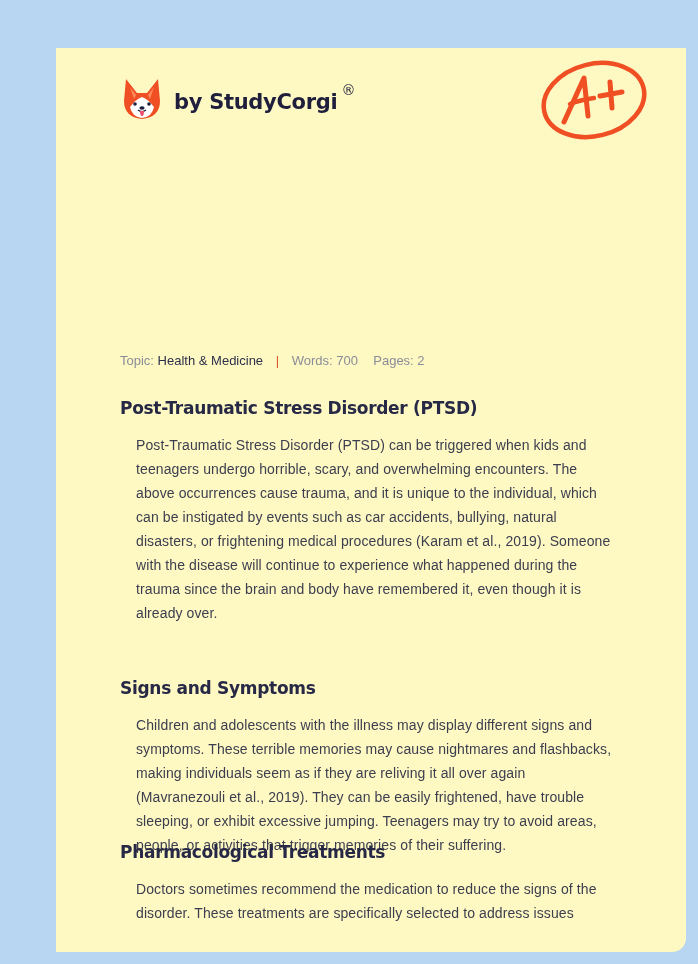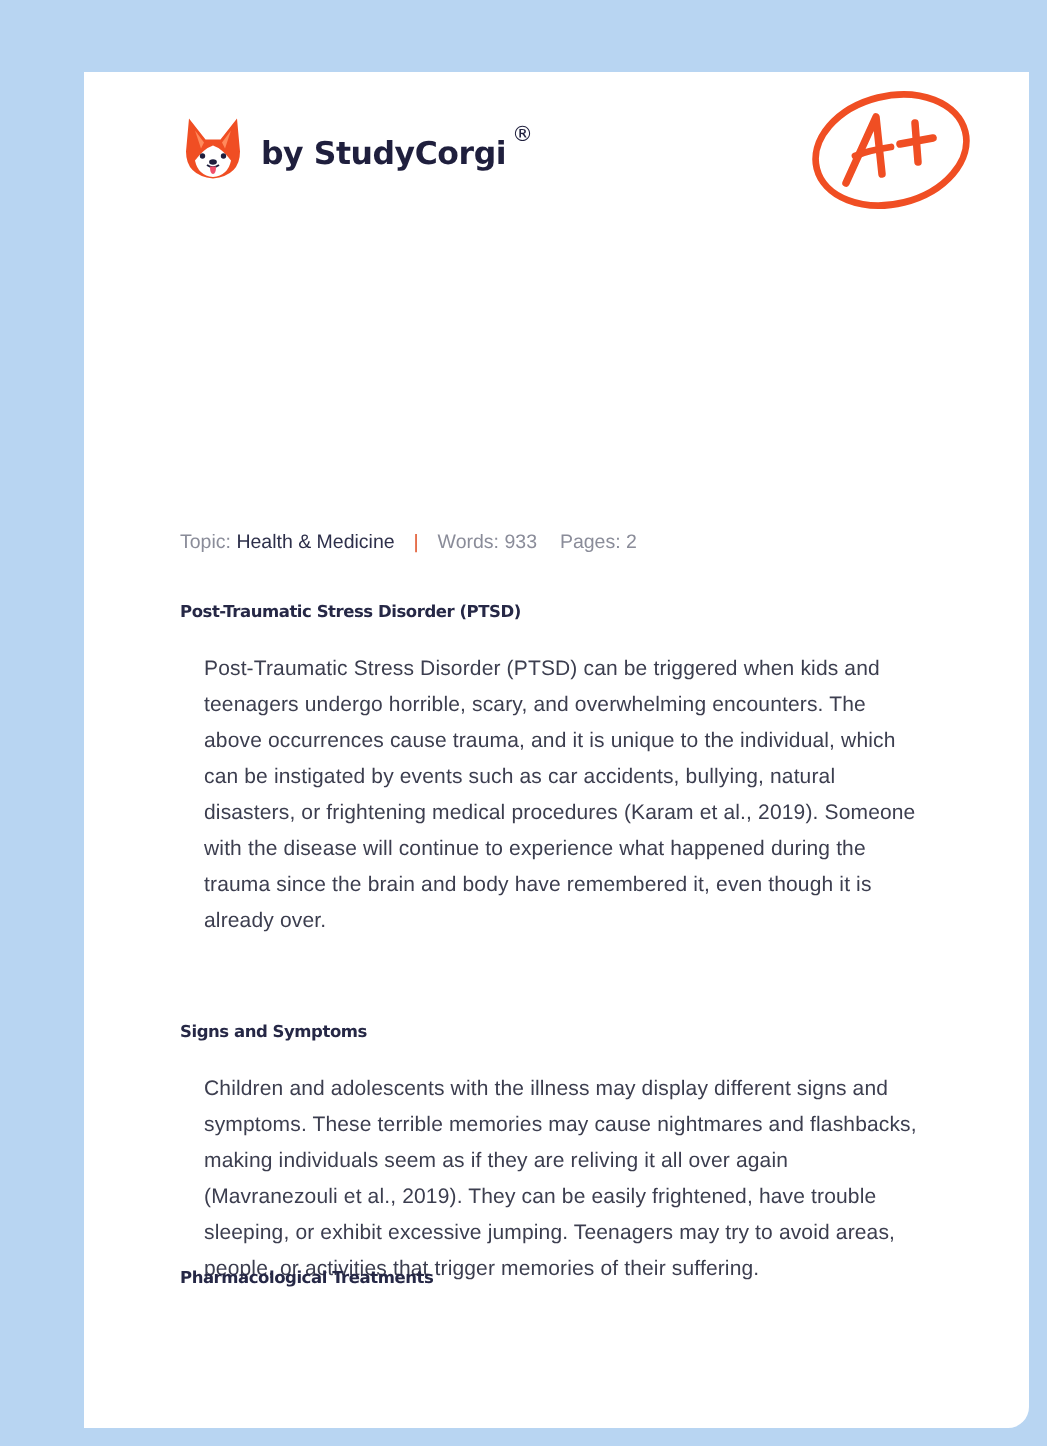--- a/index.html
+++ b/index.html
@@ -13,21 +13,21 @@
       position: relative;
       overflow: hidden;
       font-family: "Liberation Sans", sans-serif;
     }
     .card {
       position: absolute;
       left: 56px;
       top: 48px;
       width: 630px;
       height: 904px;
-      background: #ffffff;
+      background: #fef9c3;
       border-radius: 0 0 14px 0;
       overflow: hidden;
     }
     .logo {
       position: absolute;
       left: 66px;
       top: 28px;
       height: 46px;
       display: flex;
       align-items: center;
@@ -96,21 +96,21 @@
     }
     .section {
       position: absolute;
       left: 64px;
       width: 512px;
     }
     .section h2 {
       margin: 0;
       font-family: "DejaVu Sans", sans-serif;
       font-weight: bold;
-      font-size: 11px;
+      font-size: 17px;
       line-height: 24px;
       color: #262846;
       letter-spacing: -0.3px;
     }
     .section p {
       margin: 16px;
       font-size: 14px;
       line-height: 24px;
       color: #3c3e4f;
       letter-spacing: 0.1px;
@@ -144,33 +144,34 @@
     <path d="M62 38 L84 34" fill="none" stroke="#f04e23" stroke-width="5" stroke-linecap="round"></path>
     <path d="M72 24 L74 50" fill="none" stroke="#f04e23" stroke-width="5" stroke-linecap="round"></path>
   </svg>
 
 
   <div class="meta">
     <span>Topic:</span>
     <span class="topic-value">Health &amp; Medicine</span>
     <span class="sep">|</span>
     <span>Words:</span>
-    <span>933</span>
+    <span>700</span>
     <span class="gap"></span>
     <span>Pages:</span>
     <span>2</span>
   </div>
 
   <div class="section" style="top: 348px;">
     <h2>Post-Traumatic Stress Disorder (PTSD)</h2>
     <p style="margin-top: 13px;">Post-Traumatic Stress Disorder (PTSD) can be triggered when kids and teenagers undergo horrible, scary, and overwhelming encounters. The above occurrences cause trauma, and it is unique to the individual, which can be instigated by events such as car accidents, bullying, natural disasters, or frightening medical procedures (Karam et al., 2019). Someone with the disease will continue to experience what happened during the trauma since the brain and body have remembered it, even though it is already over.</p>
   </div>
 
   <div class="section" style="top: 628px;">
     <h2>Signs and Symptoms</h2>
     <p style="margin-top: 13px;">Children and adolescents with the illness may display different signs and symptoms. These terrible memories may cause nightmares and flashbacks, making individuals seem as if they are reliving it all over again (Mavranezouli et al., 2019). They can be easily frightened, have trouble sleeping, or exhibit excessive jumping. Teenagers may try to avoid areas, people, or activities that trigger memories of their suffering.</p>
   </div>
 
   <div class="section" style="top: 792px;">
     <h2>Pharmacological Treatments</h2>
+    <p style="margin-top: 13px;">Doctors sometimes recommend the medication to reduce the signs of the disorder. These treatments are specifically selected to address issues</p>
   </div>
 
 </div>
 
 </body></html>

